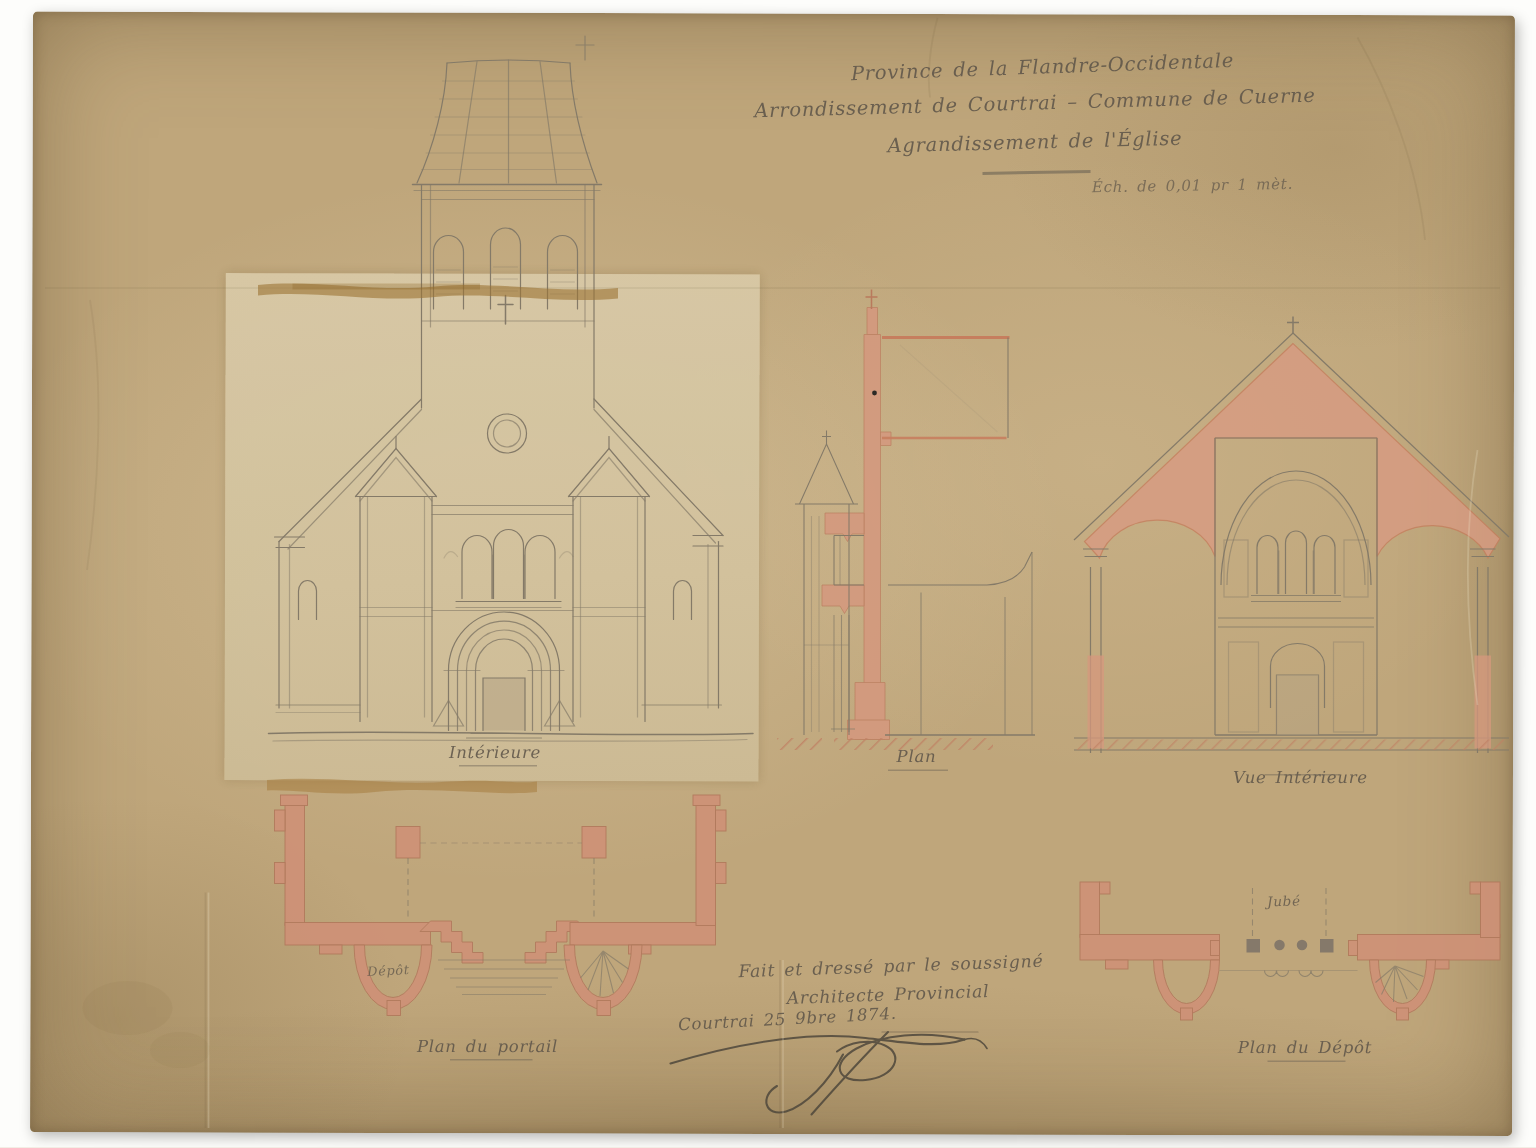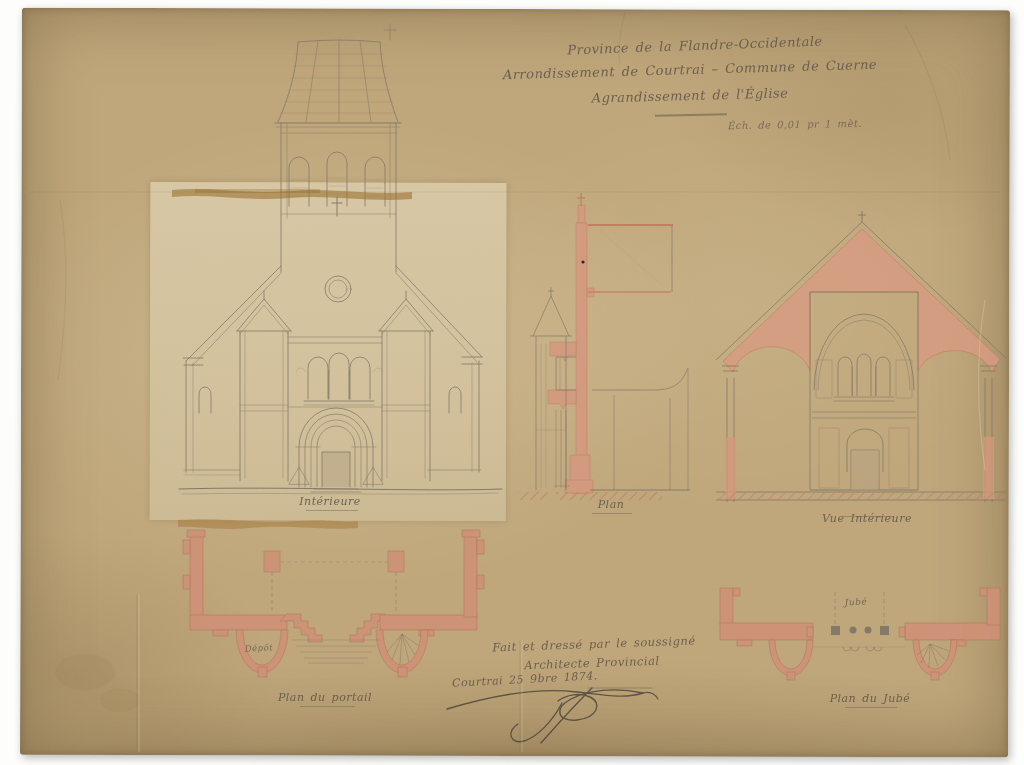--- a/index.html
+++ b/index.html
@@ -315,21 +315,21 @@
 
   <div class="hw" style="left:611px;top:498px;font-size:11px;transform:translateX(-50%);">Plan</div>
   <div class="rule" style="left:592px;top:513px;width:40px;opacity:.45;"></div>
 
   <div class="hw" style="left:867px;top:501px;font-size:11px;transform:translateX(-50%);margin-top:11px;">Vue Intérieure</div>
   <div class="rule" style="left:843px;top:516px;width:50px;opacity:.45;"></div>
 
   <div class="hw" style="left:325px;top:691px;font-size:11px;transform:translateX(-50%);text-align:right;">Plan du portail</div>
   <div class="rule" style="left:300px;top:706px;width:55px;opacity:.45;"></div>
 
-  <div class="hw" style="left:870px;top:692px;font-size:11px;transform:translateX(-50%);">Plan du Jubé</div>
+  <div class="hw" style="left:870px;top:692px;font-size:11px;transform:translateX(-50%);">Plan du Dépôt</div>
   <div class="rule" style="left:845px;top:707px;width:52px;opacity:.45;"></div>
 
   <div class="hw" style="left:259px;top:643px;font-size:8.5px;opacity:.75;transform:translateX(-50%) rotate(-3deg);">Dépôt</div>
   <div class="hw" style="left:856px;top:597px;font-size:9px;opacity:.8;transform:translateX(-50%) rotate(-2deg);">Jubé</div>
 
   <div class="hw" style="left:594px;top:637px;font-size:11.5px;transform:translateX(-50%) rotate(-2deg);">Fait et dressé par le soussigné</div>
   <div class="hw" style="left:592px;top:656px;font-size:11.5px;transform:translateX(-50%) rotate(-2deg);">Architecte Provincial</div>
   <div class="hw" style="left:525px;top:673px;font-size:11px;transform:translateX(-50%) rotate(-3deg);">Courtrai 25 9bre 1874.</div>
 </div>
 

